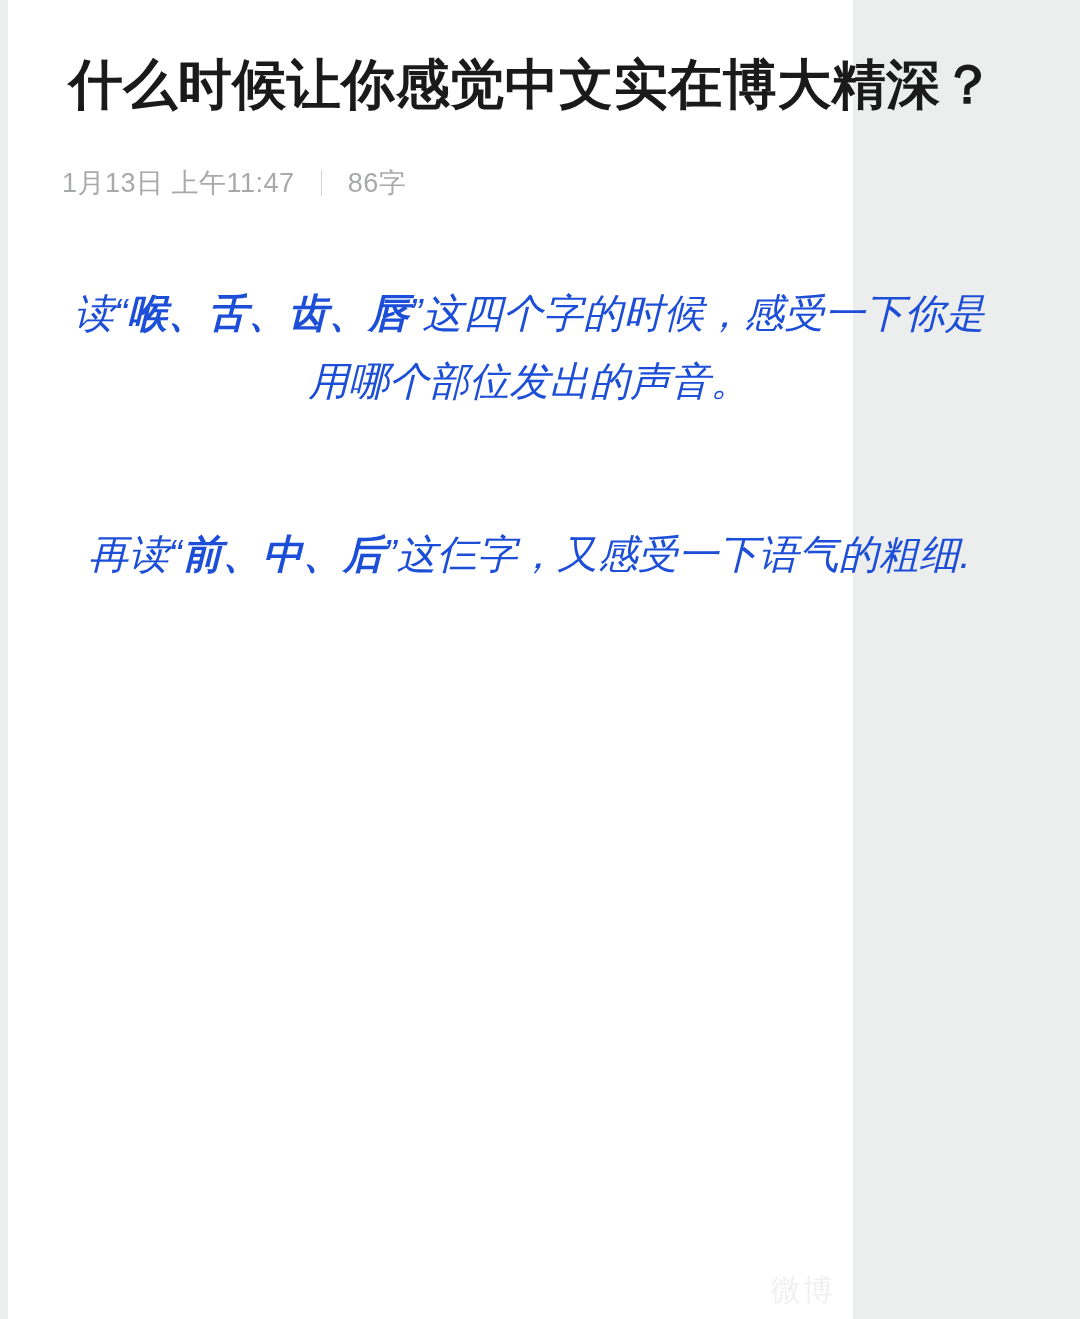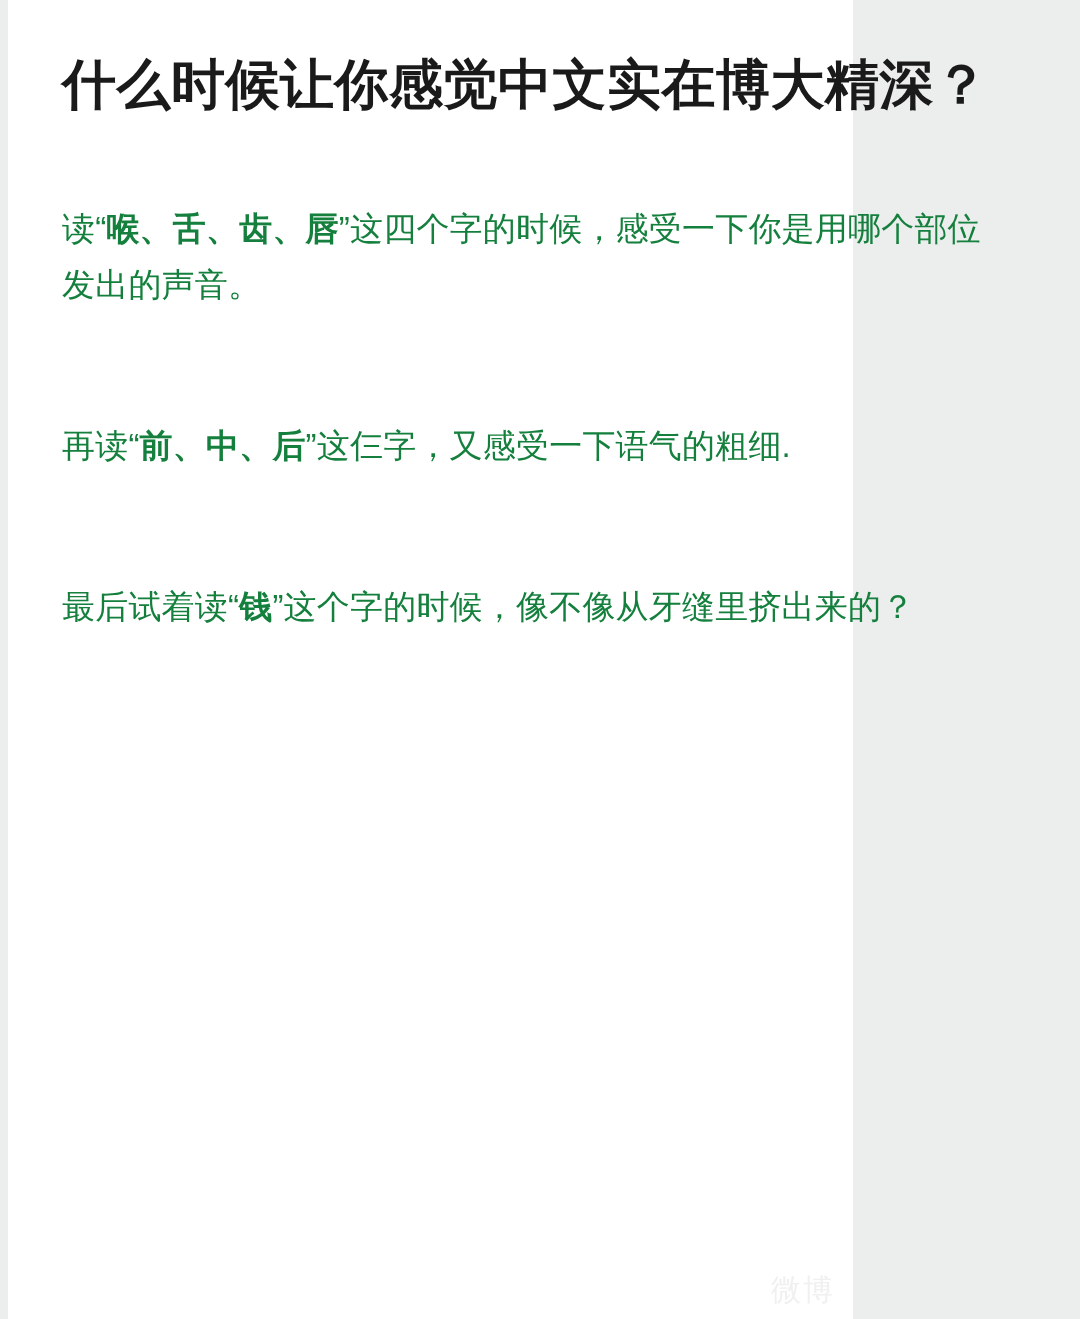--- a/index.html
+++ b/index.html
@@ -13,20 +13,21 @@
     font-family: "Liberation Sans", "DejaVu Sans", sans-serif;
     overflow: hidden;
   }
   .page {
     position: relative;
     width: 861px;
     height: 1319px;
     background: #ffffff;
     box-sizing: border-box;
     padding: 0;
+    text-align: center;
   }
   .edge-left {
     position: absolute;
     left: 0;
     top: 0;
     width: 8px;
     height: 1319px;
     background: #eceded;
   }
   .edge-right {
@@ -66,24 +67,25 @@
   }
   .meta .divider {
     display: inline-block;
     width: 1px;
     height: 26px;
     background: #cfd0d2;
     margin: 0 26px;
   }
   .body-text {
     margin-top: 78px;
-    font-size: 33px;
+    font-size: 40px;
     line-height: 1.72;
-    color: #15803d;
+    color: #1d4ed8;
     letter-spacing: 0.2px;
+    font-style: italic;
   }
   .para {
     margin: 0 0 104px 0;
     width: 935px;
   }
   .para:last-child {
     margin-bottom: 0;
   }
   .para b {
     font-weight: 700;
@@ -101,22 +103,26 @@
 </head>
 <body>
 
 <div class="page">
   <div class="edge-left"></div>
   <div class="edge-right"></div>
 
   <div class="content">
     <h1 class="note-title">什么时候让你感觉中文实在博大精深？</h1>
 
+    <div class="meta">
+      <span class="date">1月13日 上午11:47</span>
+      <span class="divider"></span>
+      <span class="count">86字</span>
+    </div>
 
     <div class="body-text">
         <p class="para"><span>读“</span><b>喉、舌、齿、唇</b><span>”这四个字的时候，感受一下你是用哪个部位发出的声音。</span></p>
         <p class="para"><span>再读“</span><b>前、中、后</b><span>”这仨字，又感受一下语气的粗细.</span></p>
-        <p class="para"><span>最后试着读“</span><b>钱</b><span>”这个字的时候，像不像从牙缝里挤出来的？</span></p>
       </div>
   </div>
 
   <div class="watermark">微博</div>
 </div>
 
 </body></html>

